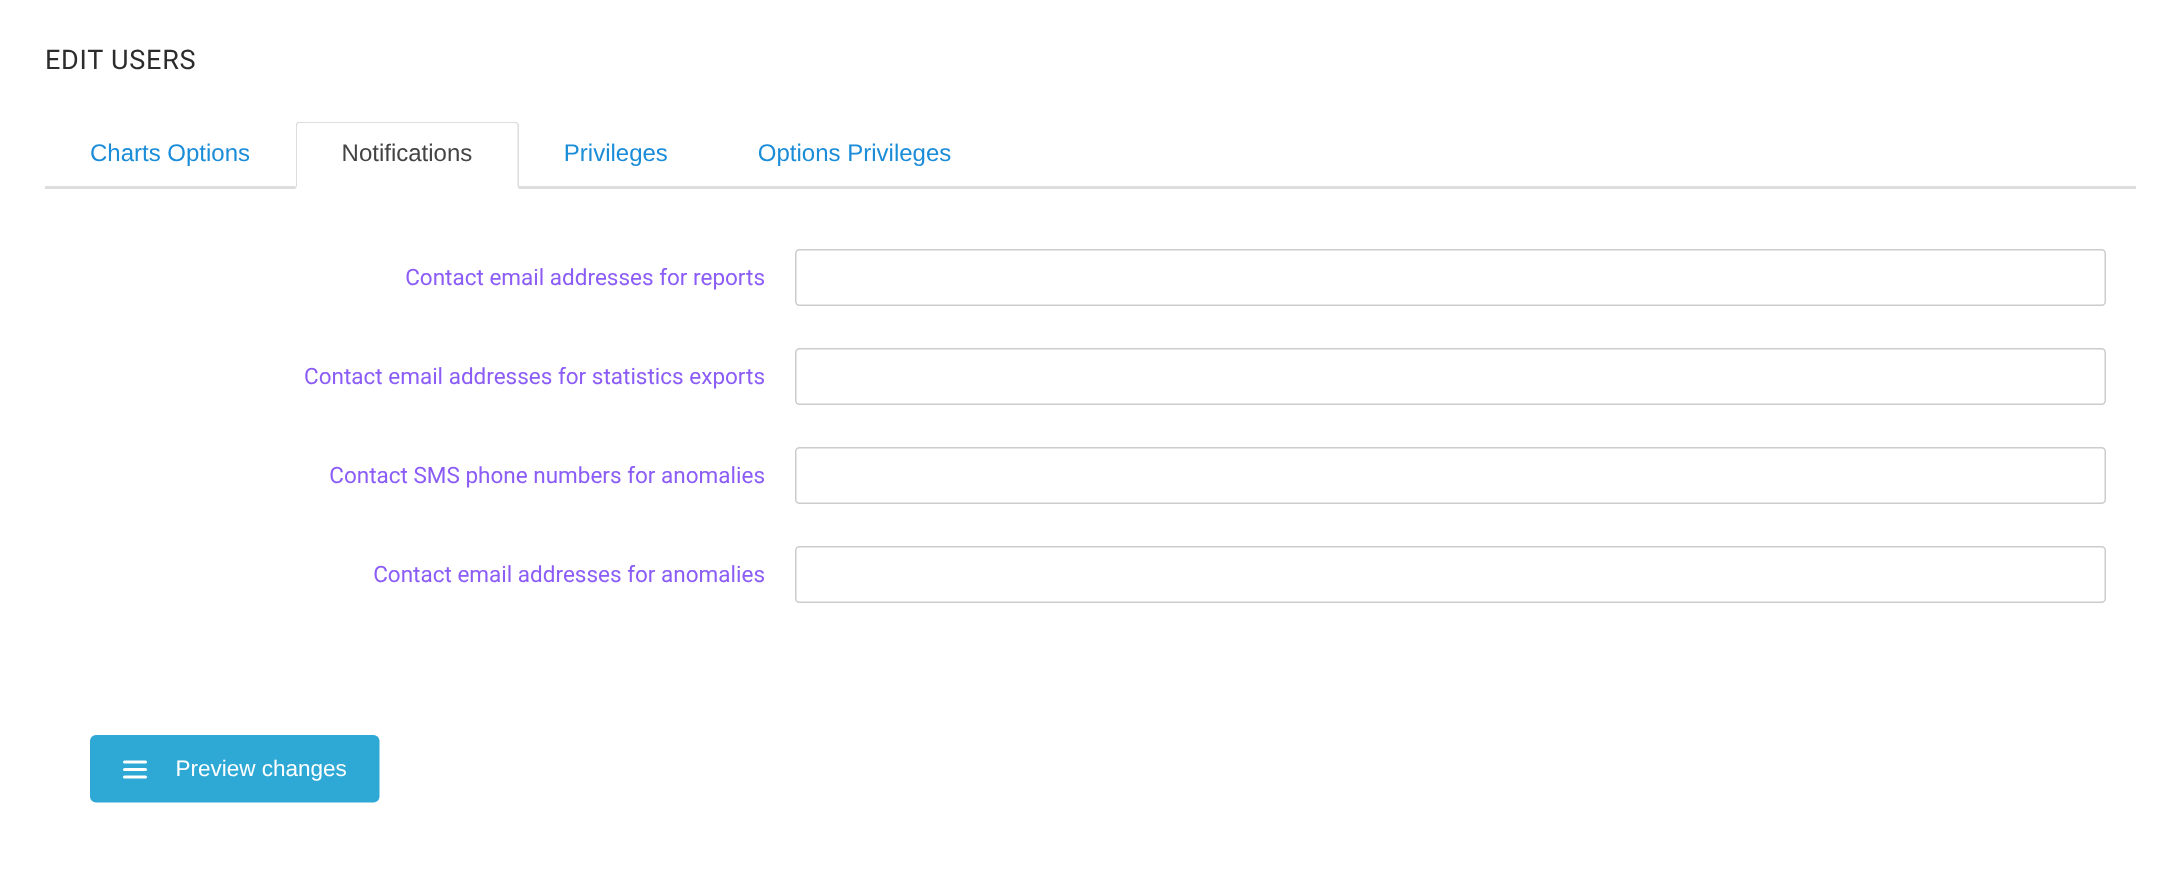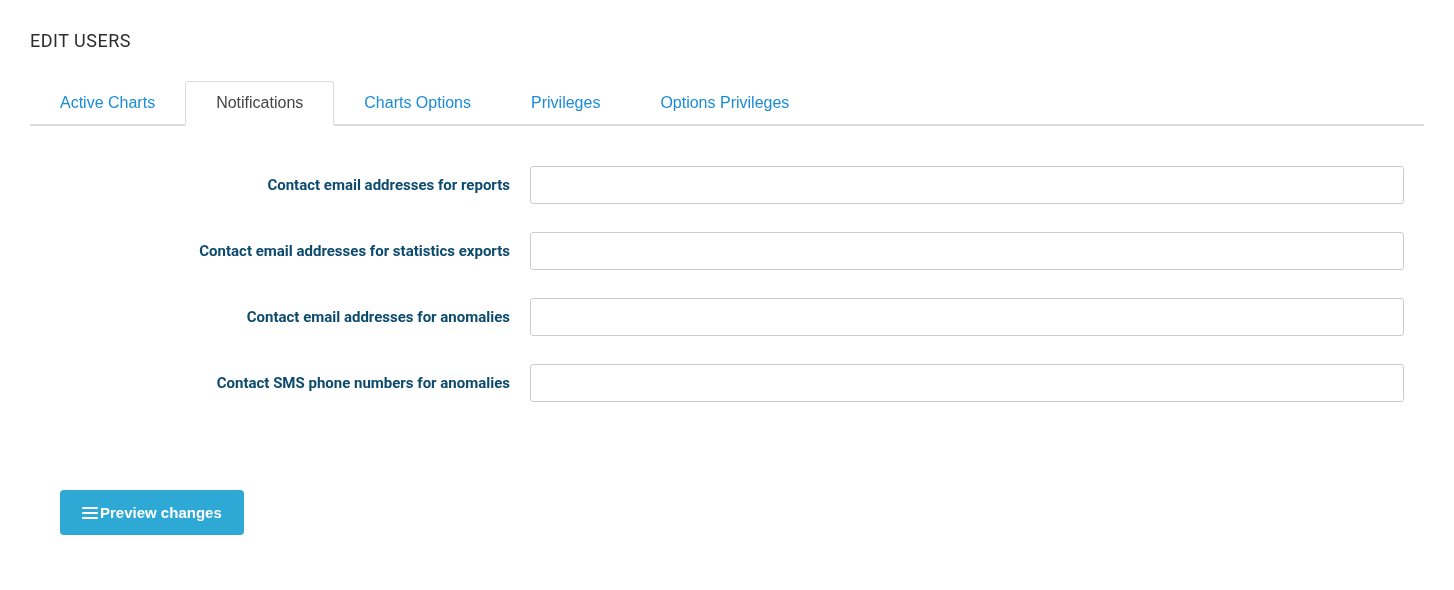--- a/index.html
+++ b/index.html
@@ -65,22 +65,22 @@
 
     .form-row {
       display: flex;
       align-items: center;
       margin-bottom: 28px;
       padding: 0 20px;
     }
 
     .form-label {
       font-size: 15px;
-      font-weight: 700;
-      color: #0c4a6e;
+      font-weight: 400;
+      color: #8b5cf6;
       text-align: right;
       width: 480px;
       min-width: 480px;
       padding-right: 20px;
     }
 
     .form-input {
       flex: 1;
       height: 38px;
       border: 1px solid #ccc;
@@ -93,28 +93,28 @@
     }
 
     .footer-area {
       padding: 20px 30px;
       margin-top: 10px;
     }
 
     .preview-btn {
       display: inline-flex;
       align-items: center;
-      gap: 2px;
+      gap: 19px;
       background-color: #2ea8d5;
       color: #fff;
       border: none;
       border-radius: 4px;
       padding: 14px 22px;
       font-size: 15px;
-      font-weight: 700;
+      font-weight: 400;
       cursor: pointer;
       text-decoration: none;
     }
 
     .btn-icon {
       display: inline-flex;
       flex-direction: column;
       gap: 3px;
       justify-content: center;
     }
@@ -128,46 +128,45 @@
     }
   </style>
 </head>
 <body>
 
 <div class="page-container">
 
   <h1 class="page-title">EDIT USERS</h1>
 
   <div class="tabs-container">
-    <button class="tab">Active Charts</button>
+    <button class="tab">Charts Options</button>
     <button class="tab active">Notifications</button>
-    <button class="tab">Charts Options</button>
     <button class="tab">Privileges</button>
     <button class="tab">Options Privileges</button>
   </div>
 
   <div class="content-area">
 
     <div class="form-row">
       <label class="form-label">Contact email addresses for reports</label>
       <input class="form-input" type="text" style="">
     </div>
 
     <div class="form-row">
       <label class="form-label">Contact email addresses for statistics exports</label>
       <input class="form-input" type="text" style="">
     </div>
 
     <div class="form-row">
-      <label class="form-label">Contact email addresses for anomalies</label>
+      <label class="form-label">Contact SMS phone numbers for anomalies</label>
       <input class="form-input" type="text" style="">
     </div>
 
     <div class="form-row">
-      <label class="form-label">Contact SMS phone numbers for anomalies</label>
+      <label class="form-label">Contact email addresses for anomalies</label>
       <input class="form-input" type="text" style="">
     </div>
 
   </div>
 
   <div class="footer-area">
     <button class="preview-btn">
       <span class="btn-icon">
         <span></span>
         <span></span>

